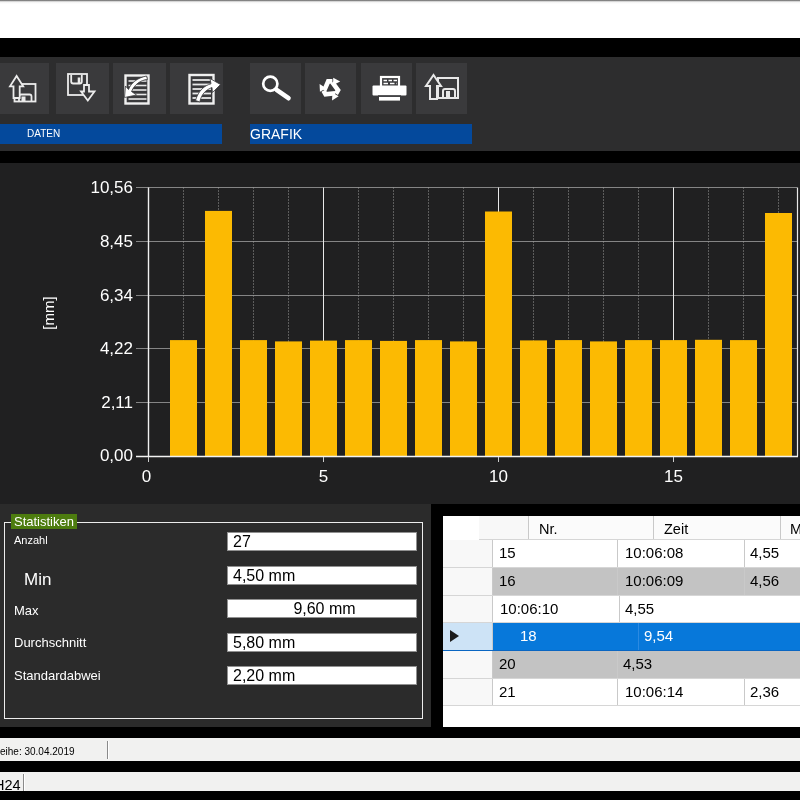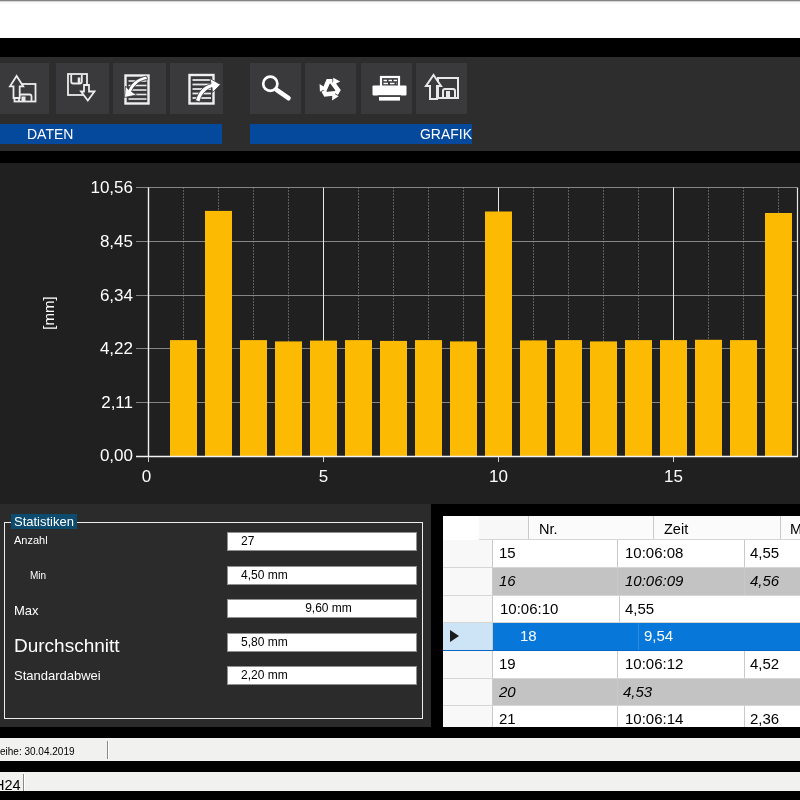--- a/index.html
+++ b/index.html
@@ -93,22 +93,22 @@
   <div id="btn8" class="abs" style="left:416px;top:63px;width:51px;height:51px;background:#3a3a3c;">
     <svg width="51" height="51" viewBox="0 0 51 51">
       <rect x="22" y="15" width="20" height="20" fill="none" stroke="#e8e8e8" stroke-width="2"></rect>
       <path d="M27 35 V28 q0,-2 2,-2 H37 q2,0 2,2 V35" fill="none" stroke="#e8e8e8" stroke-width="2"></path>
       <rect x="30" y="28" width="4" height="6" fill="#e8e8e8"></rect>
       <path d="M14 36 V23 H10 L17.5 12 L25 23 H21 V36 Z" fill="#3a3a3c" stroke="#e8e8e8" stroke-width="2"></path>
     </svg>
   </div>
 
   <div class="abs" style="left:0;top:124px;width:222px;height:20px;background:#04499c;"></div>
-  <div class="abs" style="left:27px;top:124px;height:20px;line-height:20px;color:#fff;font-size:14px;">DATEN</div>
-  <div class="abs" style="left:250px;top:124px;width:222px;height:20px;background:#04499c;color:#fff;font-size:14px;line-height:20px;text-align:right;">GRAFIK</div>
+  <div class="abs" style="left:27px;top:124px;height:20px;line-height:20px;color:#fff;font-size:10px;">DATEN</div>
+  <div class="abs" style="left:250px;top:124px;width:222px;height:20px;background:#04499c;color:#fff;font-size:14px;line-height:20px;text-align:left;">GRAFIK</div>
 
   <div class="abs" style="left:0;top:151px;width:800px;height:353px;background:#000;"></div>
   <svg class="abs" style="left:0;top:151px;" width="800" height="353" viewBox="0 151 800 353">
     <rect x="0" y="163" width="800" height="341" fill="#202021"></rect>
     <line x1="136" y1="187.5" x2="797" y2="187.5" stroke="#858585" stroke-width="1"></line>
     <line x1="136" y1="241.5" x2="797" y2="241.5" stroke="#858585" stroke-width="1"></line>
     <line x1="136" y1="295.5" x2="797" y2="295.5" stroke="#858585" stroke-width="1"></line>
     <line x1="136" y1="348.5" x2="797" y2="348.5" stroke="#858585" stroke-width="1"></line>
     <line x1="136" y1="402.5" x2="797" y2="402.5" stroke="#858585" stroke-width="1"></line>
     <line x1="183.5" y1="187.5" x2="183.5" y2="456" stroke="#9a9a9a" stroke-width="1" stroke-dasharray="1 2"></line>
@@ -163,34 +163,34 @@
     <text x="146.5" y="482" fill="#fff" font-size="17" text-anchor="middle">0</text>
     <text x="323.5" y="482" fill="#fff" font-size="17" text-anchor="middle">5</text>
     <text x="498.5" y="482" fill="#fff" font-size="17" text-anchor="middle">10</text>
     <text x="673.5" y="482" fill="#fff" font-size="17" text-anchor="middle">15</text>
     <text x="54" y="313" fill="#fff" font-size="15" text-anchor="middle" transform="rotate(-90 54 313)">[mm]</text>
   </svg>
 
   <div class="abs" style="left:0;top:504px;width:431px;height:223px;background:#2b2b2b;"></div>
 
   <div class="abs" style="left:4px;top:522px;width:419px;height:197px;border:1px solid #ececec;box-sizing:border-box;"></div>
-  <div class="abs" style="left:11px;top:514px;background:#0c4a6e;padding:0 3px;color:#fff;font-size:13px;line-height:15px;">Statistiken</div>
+  <div class="abs" style="left:11px;top:514px;background:#4d7c0f;padding:0 3px;color:#fff;font-size:13px;line-height:15px;">Statistiken</div>
   <div class="abs" style="left:14px;top:534px;color:#fff;font-size:11px;">Anzahl</div>
-  <div class="abs" style="left:30px;top:570px;color:#fff;font-size:10px;">Min</div>
+  <div class="abs" style="left:24px;top:570px;color:#fff;font-size:17px;">Min</div>
   <div class="abs" style="left:14px;top:603px;color:#fff;font-size:13px;">Max</div>
-  <div class="abs" style="left:14px;top:635px;color:#fff;font-size:19px;">Durchschnitt</div>
+  <div class="abs" style="left:14px;top:635px;color:#fff;font-size:13px;">Durchschnitt</div>
   <div class="abs" style="left:14px;top:668px;color:#fff;font-size:13px;">Standardabwei</div>
   <div class="field abs" style="top:532px;">27</div>
   <div class="field abs" style="top:565.5px;">4,50 mm</div>
   <div class="field abs" style="top:599px;text-align:center;">9,60 mm</div>
   <div class="field abs" style="top:632.5px;">5,80 mm</div>
   <div class="field abs" style="top:666px;">2,20 mm</div>
   <style>
     .field{left:227px;width:190px;height:19px;background:#fff;border:1px solid #909090;
-           box-sizing:border-box;color:#000;font-size:12px;line-height:17px;padding-left:13px;}
+           box-sizing:border-box;color:#000;font-size:16px;line-height:17px;padding-left:5px;}
   </style>
 
   <div class="abs" style="left:443px;top:516px;width:357px;height:211px;overflow:hidden;background:#fff;">
 
     <div class="trow" style="height:24.3px;background:#fbfbfb;font-size:14.5px;margin-left:36px;">
       <div class="c0"></div>
       <div class="c1" style="padding-left:10px;">Nr.</div>
       <div class="c2" style="padding-left:10px;">Zeit</div>
       <div class="c3" style="padding-left:9px;">Messwert</div>
     </div>
@@ -210,26 +210,20 @@
       <div class="c0"></div>
       <div class="c2">10:06:10</div>
       <div class="c3">4,55</div>
     </div>
     <div class="trow rs">
       <div class="c0 s0">
         <span class="arr"></span>
       </div>
       <div class="c1">18</div>
       <div class="c3">9,54</div>
-    </div>
-    <div class="trow rw">
-      <div class="c0"></div>
-      <div class="c1">19</div>
-      <div class="c2">10:06:12</div>
-      <div class="c3">4,52</div>
     </div>
     <div class="trow rg">
       <div class="c0"></div>
       <div class="c1">20</div>
       <div class="c3">4,53</div>
     </div>
     <div class="trow rw">
       <div class="c0"></div>
       <div class="c1">21</div>
       <div class="c2">10:06:14</div>
@@ -237,21 +231,21 @@
     </div>
   </div>
   <style>
     .trow{display:flex;height:27.7px;font-size:15px;color:#000;box-sizing:border-box;border-bottom:1px solid #d6d6d6;}
     .trow>div{box-sizing:border-box;border-right:1px solid #c9c9c9;line-height:26px;}
     .c0{width:50px;flex:0 0 50px;background:#f8f8f8;}
     .c1{width:125px;flex:0 0 125px;padding-left:6px;}
     .c2{width:127px;flex:0 0 127px;padding-left:7px;}
     .c3{flex:1 1 auto;min-width:0;overflow:hidden;padding-left:5px;border-right:none!important;}
     .rw{background:#fff;}
-    .rg{background:#c3c3c3;font-style:italic;}
+    .rg{background:#c3c3c3;}
     .rs{background:#0778da;color:#fff;border-bottom-color:#0a66c2;}
     .rs>.c1,.rs>.c2{border-right-color:#2b8ae2;margin-left:21px;}
     .s0{background:#cde3f6!important;position:relative;}
     .arr{position:absolute;left:7px;top:7px;width:0;height:0;border-left:9px solid #1b1b1b;border-top:6.5px solid transparent;border-bottom:6.5px solid transparent;}
   </style>
 
   <div class="abs" style="left:0;top:738px;width:800px;height:23px;background:#f1f1f0;overflow:hidden;">
     <span style="position:absolute;left:0px;top:8px;font-size:10px;color:#000;">eihe: 30.04.2019</span>
     <div style="position:absolute;left:107px;top:3px;width:1px;height:18px;background:#8a8a8a;"></div>
     <div style="position:absolute;left:108px;top:3px;width:1px;height:18px;background:#ffffff;"></div>

